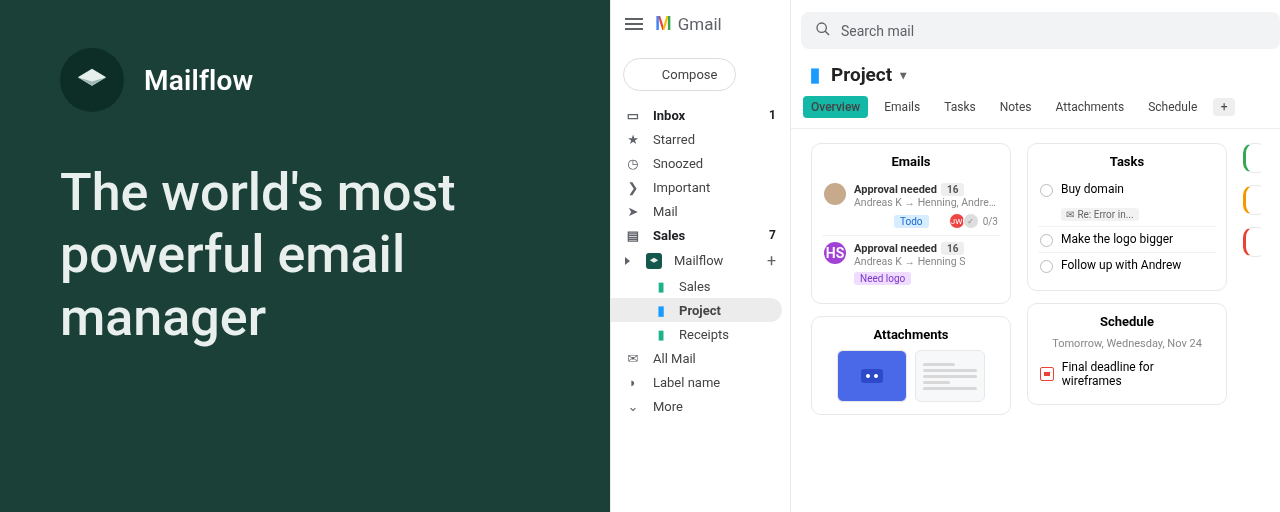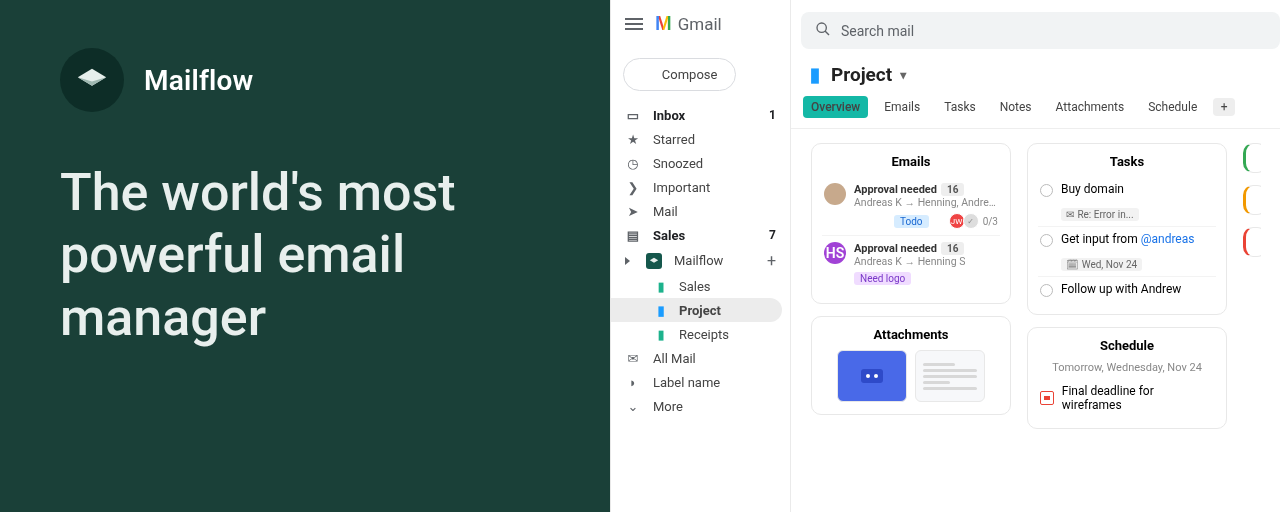--- a/index.html
+++ b/index.html
@@ -310,22 +310,21 @@
         <div class="card">
           <h4>Tasks</h4>
 
           <div class="task-item">
             <span class="radio"></span>
             <span>Buy domain</span>
             <span class="task-chip">✉ <span>Re: Error in...</span></span>
           </div>
           <div class="task-item">
             <span class="radio"></span>
-            <span><span>Get input from </span><span class="mention">@andreas</span></span>
-            <span class="task-chip">🗓 <span>Wed, Nov 24</span></span>
+            <span>Make the logo bigger</span>
           </div>
           <div class="task-item">
             <span class="radio"></span>
             <span>Follow up with Andrew</span>
           </div>
         </div>
 
         <div class="card">
           <h4>Schedule</h4>
           <div class="sched-sub">Tomorrow, Wednesday, Nov 24</div>

